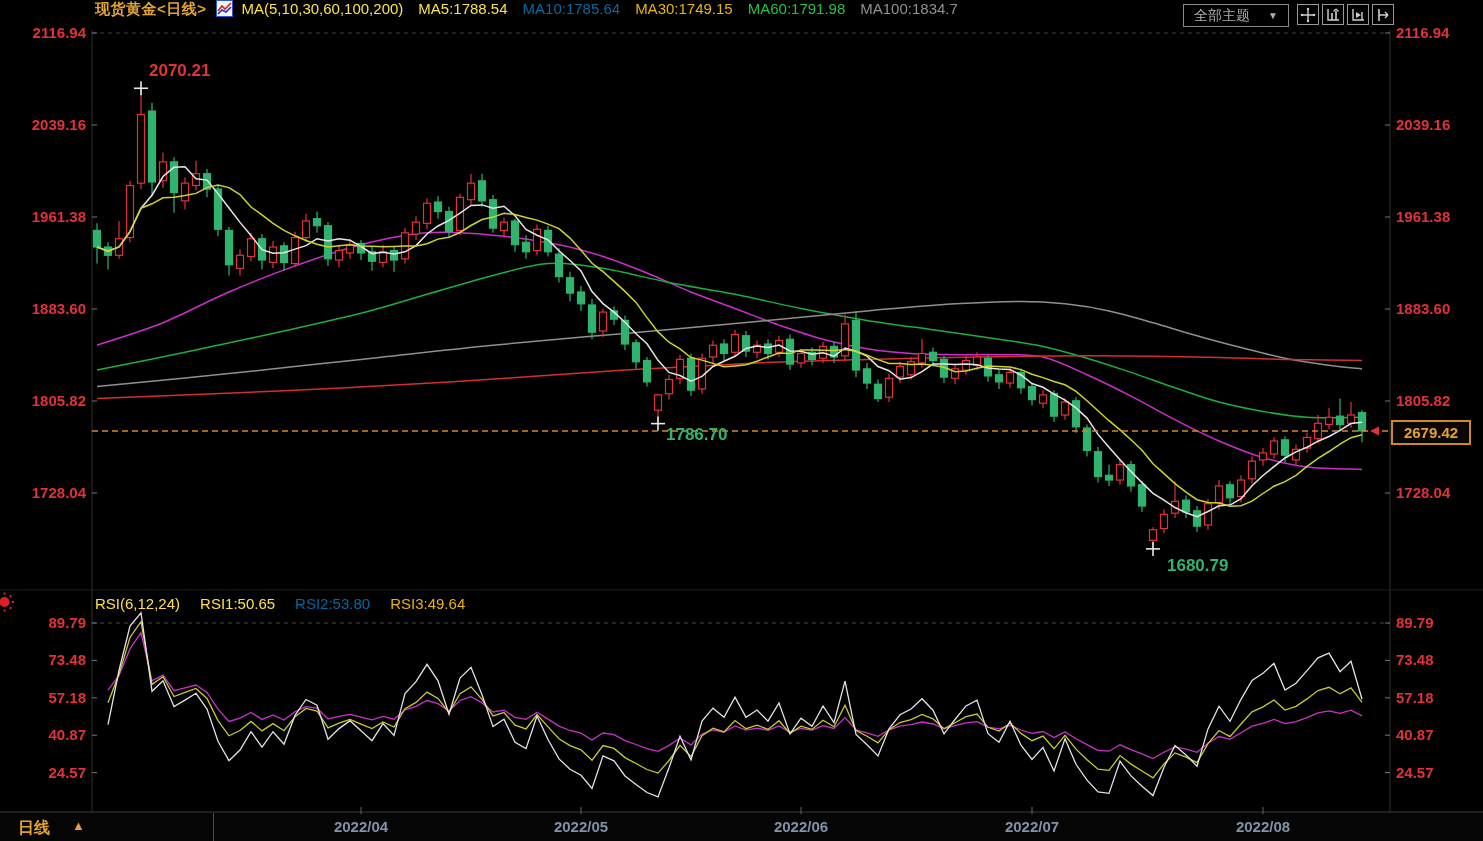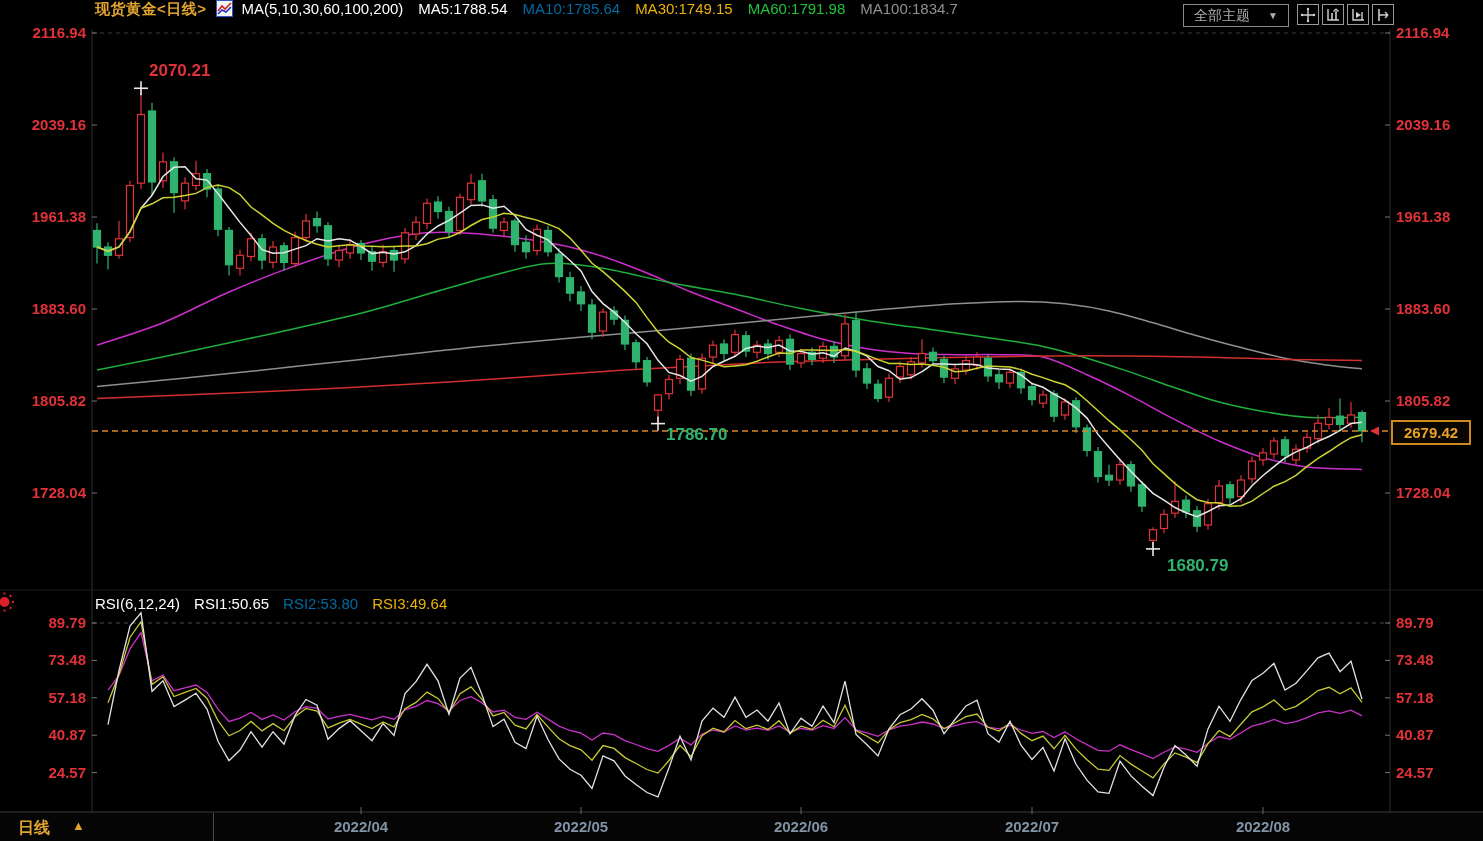--- a/index.html
+++ b/index.html
@@ -2,30 +2,30 @@
 <html><head>
 <meta charset="utf-8">
 <style>
   html,body{margin:0;padding:0;background:#000;}
   #app{position:relative;width:1483px;height:841px;background:#000;overflow:hidden;
        font-family:"Liberation Sans",sans-serif;-webkit-font-smoothing:antialiased;}
   #chart{position:absolute;left:0;top:0;}
   .hdr{position:absolute;left:95px;top:0;height:30px;display:flex;align-items:flex-start;
        gap:15px;font-size:15px;white-space:nowrap;z-index:4;}
   .title{color:#e2a42f;font-weight:bold;letter-spacing:.5px;}
-  .c-white{color:#ffffff}.c-yellow{color:#0369a1}.c-magenta{color:#eab308}
+  .c-white{color:#fde047}.c-yellow{color:#0369a1}.c-magenta{color:#eab308}
   .c-green{color:#21c23e}.c-gray{color:#909090}
   .chart-ic{width:17px;height:17px;display:inline-block;margin:0 -6px;}
   .dropdown{position:absolute;left:1183px;top:4px;width:104px;height:21px;border:1px solid #8a8a8a;
        color:#b0b0b0;font-size:14px;display:flex;align-items:center;justify-content:center;gap:18px;
        z-index:5;cursor:pointer;background:#000;}
   .dropdown .arr{font-size:10px;}
   .tbtn{position:absolute;top:4px;width:22px;height:21px;border:1px solid #999;background:#000;
        display:flex;align-items:center;justify-content:center;z-index:5;cursor:pointer;padding:0;}
-  .rsi-hdr{position:absolute;left:95px;top:595px;display:flex;gap:14px;font-size:15px;
+  .rsi-hdr{position:absolute;left:95px;top:595px;display:flex;gap:20px;font-size:15px;
        white-space:nowrap;z-index:4;}
   .price-tag{position:absolute;left:1391px;top:420px;width:76px;height:21px;border:2px solid #cf8a1f;
        color:#e8a22c;background:#0a0602;font-size:15px;font-weight:bold;display:flex;
        align-items:center;justify-content:center;z-index:6;}
   .bbar-label{position:absolute;left:18px;top:818px;color:#e2a42f;font-size:16px;font-weight:bold;
        display:flex;align-items:flex-start;gap:22px;z-index:6;cursor:pointer;}
   .bbar-label .tri{font-size:13px;}
   .bbar-div{position:absolute;left:213px;top:813px;width:1px;height:28px;background:#4a4a4a;z-index:6;}
 </style>
 </head>

